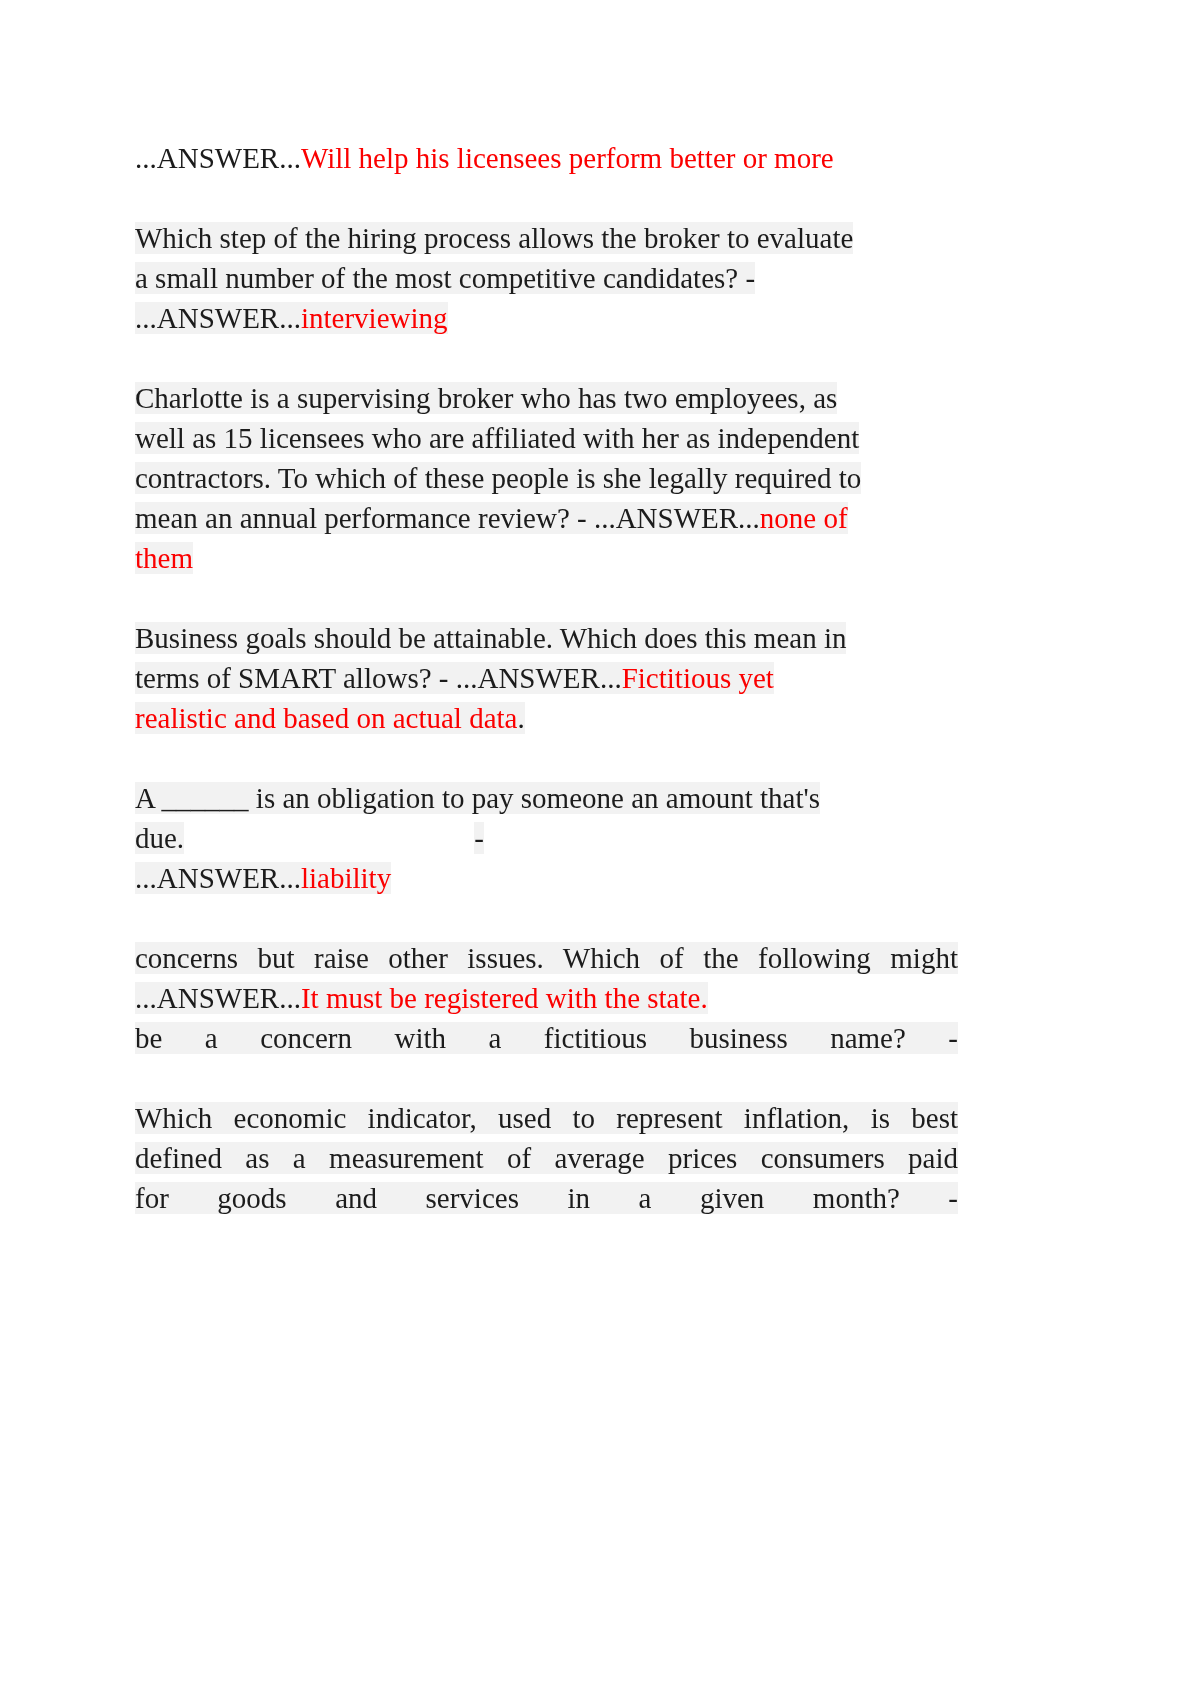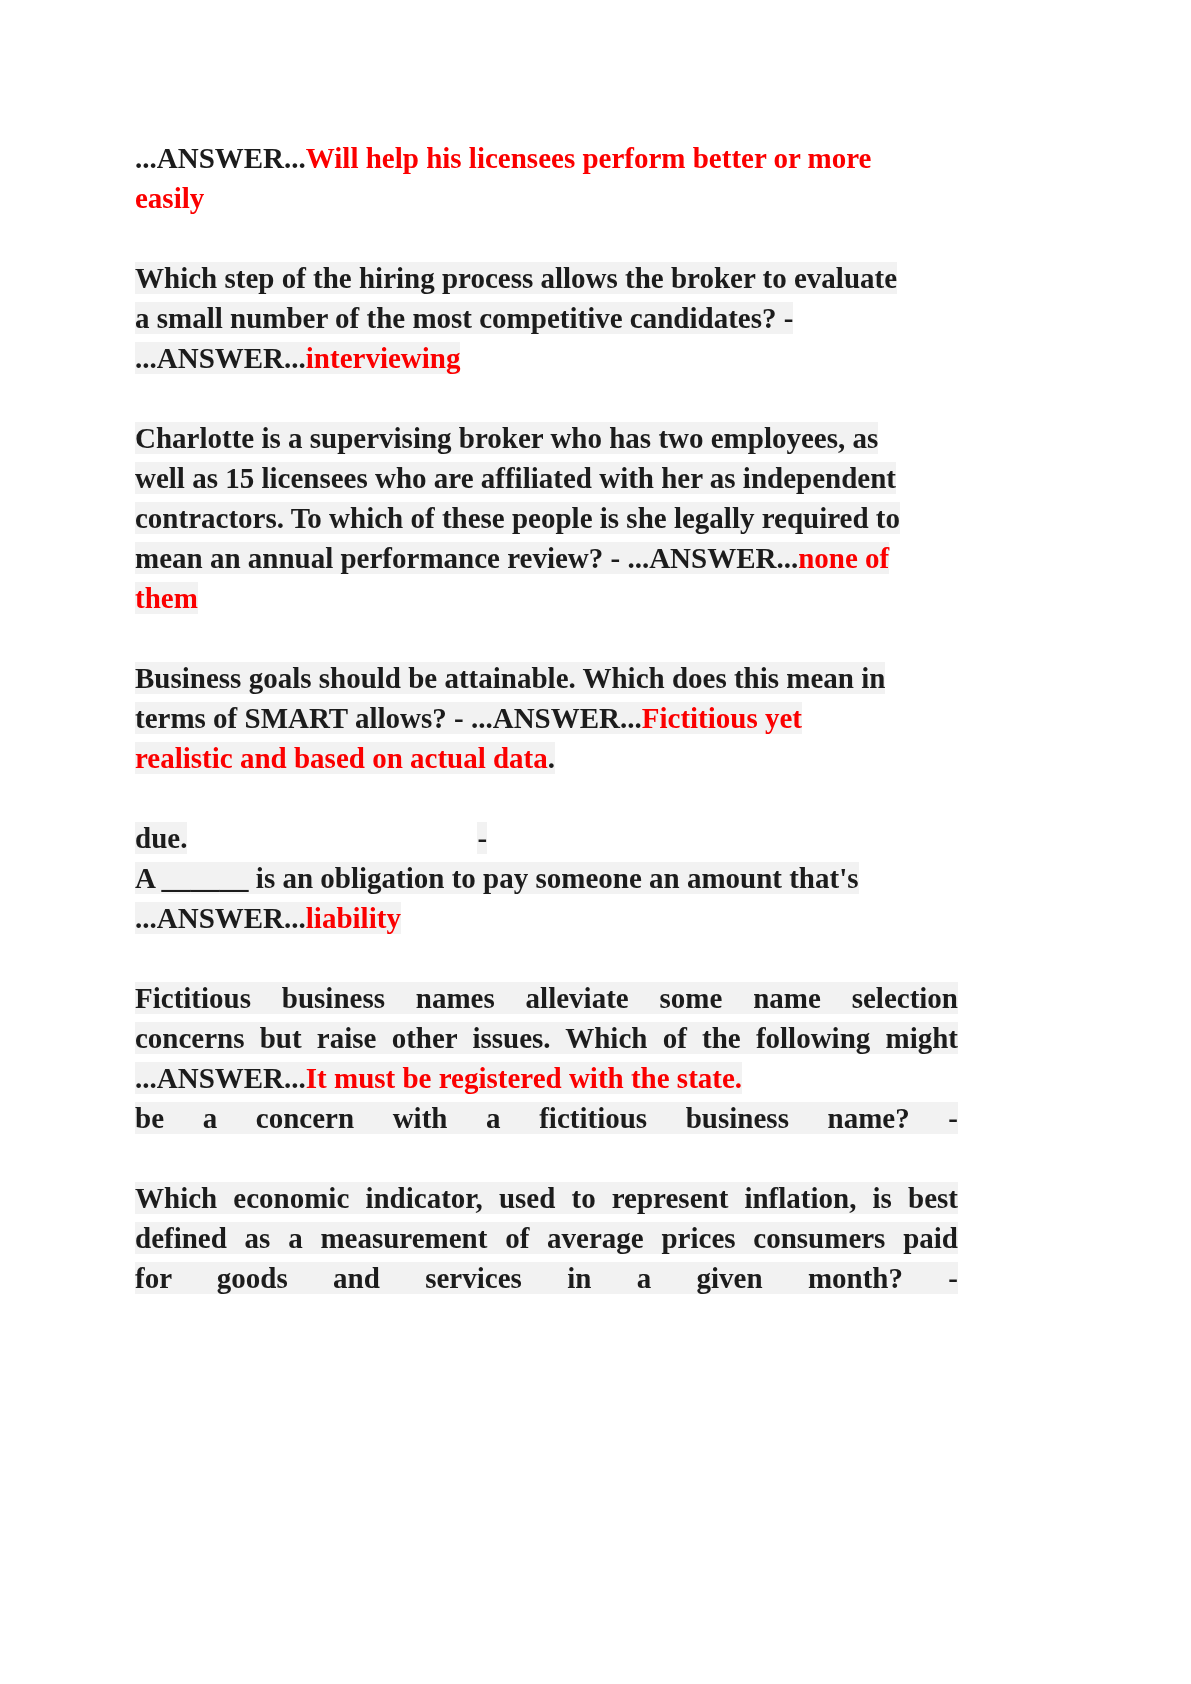--- a/index.html
+++ b/index.html
@@ -9,21 +9,20 @@
     background: #ffffff;
     font-family: "Liberation Serif", serif;
     color: var(--text-color, #1c1c1c);
     overflow: hidden;
   }
   .page {
     box-sizing: border-box;
     width: 1191px;
     height: 1684px;
     padding: 138px 233px 40px 135px;
-    font-weight: bold;
   }
   .block {
     margin: 0 0 40px 0;
     font-size: 29px;
     line-height: 40px;
   }
   .line { min-height: 40px; }
   .line.justify {
     text-align: justify;
     text-align-last: justify;
@@ -34,46 +33,44 @@
   .seg-spacer { display: inline-block; width: 290px; }
   .hl { background: var(--highlight-color, #f2f2f2); }
 </style>
 </head>
 <body style="background: rgb(255, 255, 255);">
 
 <div class="page">
   <div id="doc-body">
       <div class="block">
         <div class="line"><span class="seg seg-normal">...ANSWER...</span><span class="seg seg-answer">Will help his licensees perform better or more</span></div>
-        <div class="line"><span class="seg seg-answer">easily</span></div>
       </div>
       <div class="block">
         <div class="line"><span class="seg seg-normal hl">Which step of the hiring process allows the broker to evaluate</span></div>
         <div class="line"><span class="seg seg-normal hl">a small number of the most competitive candidates? -</span></div>
         <div class="line"><span class="seg seg-normal hl">...ANSWER...</span><span class="seg seg-answer hl">interviewing</span></div>
       </div>
       <div class="block">
         <div class="line"><span class="seg seg-normal hl">Charlotte is a supervising broker who has two employees, as</span></div>
         <div class="line"><span class="seg seg-normal hl">well as 15 licensees who are affiliated with her as independent</span></div>
         <div class="line"><span class="seg seg-normal hl">contractors. To which of these people is she legally required to</span></div>
         <div class="line"><span class="seg seg-normal hl">mean an annual performance review? - ...ANSWER...</span><span class="seg seg-answer hl">none of</span></div>
         <div class="line"><span class="seg seg-answer hl">them</span></div>
       </div>
       <div class="block">
         <div class="line"><span class="seg seg-normal hl">Business goals should be attainable. Which does this mean in</span></div>
         <div class="line"><span class="seg seg-normal hl">terms of SMART allows? - ...ANSWER...</span><span class="seg seg-answer hl">Fictitious yet</span></div>
         <div class="line"><span class="seg seg-answer hl">realistic and based on actual data</span><span class="seg seg-normal hl">.</span></div>
       </div>
       <div class="block">
+        <div class="line"><span class="seg seg-normal hl">A ______ is an obligation to pay someone an amount that's</span></div>
         <div class="line"><span class="seg seg-normal hl">due.</span><span class="seg seg-spacer"></span><span class="seg seg-normal hl">-</span></div>
-        <div class="line"><span class="seg seg-normal hl">A ______ is an obligation to pay someone an amount that's</span></div>
         <div class="line"><span class="seg seg-normal hl">...ANSWER...</span><span class="seg seg-answer hl">liability</span></div>
       </div>
       <div class="block">
-        <div class="line justify"><span class="seg seg-normal hl">Fictitious business names alleviate some name selection</span></div>
         <div class="line justify"><span class="seg seg-normal hl">concerns but raise other issues. Which of the following might</span></div>
         <div class="line"><span class="seg seg-normal hl">...ANSWER...</span><span class="seg seg-answer hl">It must be registered with the state.</span></div>
         <div class="line justify"><span class="seg seg-normal hl">be a concern with a fictitious business name? -</span></div>
       </div>
       <div class="block">
         <div class="line justify"><span class="seg seg-normal hl">Which economic indicator, used to represent inflation, is best</span></div>
         <div class="line justify"><span class="seg seg-normal hl">defined as a measurement of average prices consumers paid</span></div>
         <div class="line justify"><span class="seg seg-normal hl">for goods and services in a given month? -</span></div>
       </div>
     </div>

